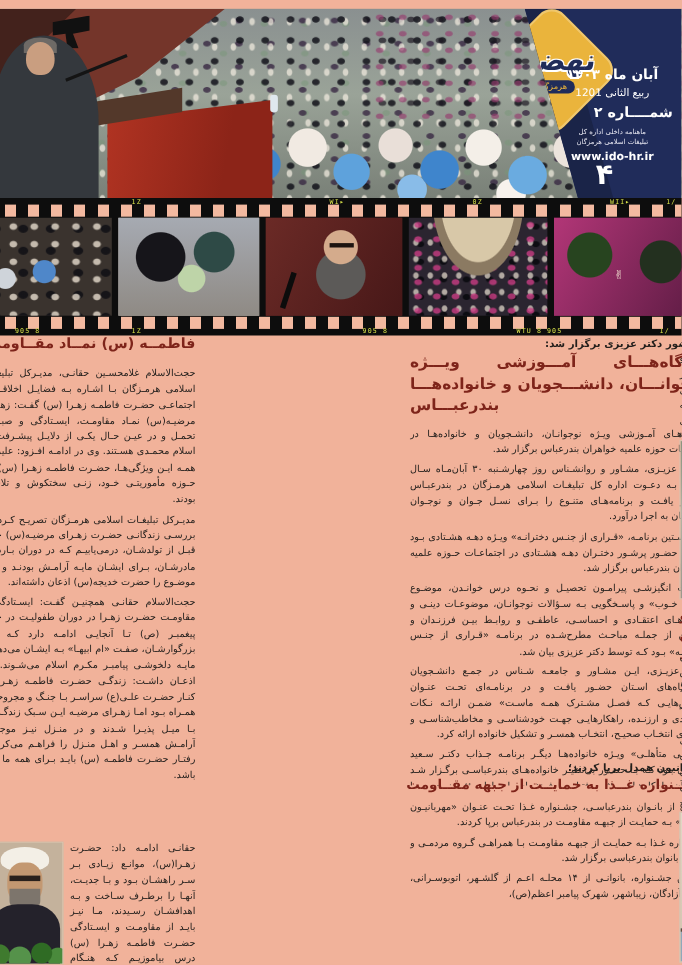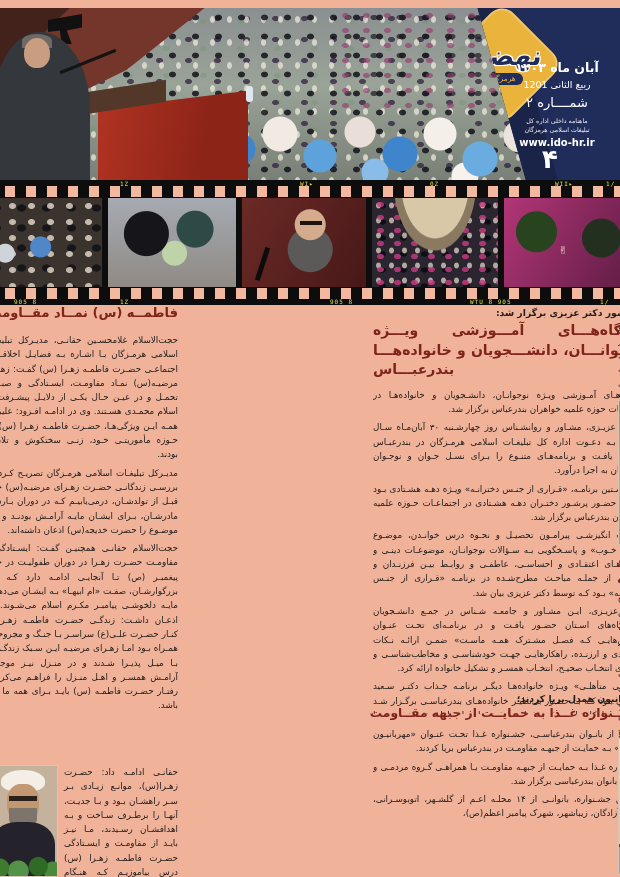--- a/index.html
+++ b/index.html
@@ -76,21 +76,21 @@
   .logo-seal { position:absolute; left:8px; top:6px; width:18px; height:18px; border-radius:50%;
     background:#eab43c; border:2px solid #202c5a; color:#202c5a; font-size:8px;
     display:flex; align-items:center; justify-content:center; }
   .logo-callig { font-size:26px; font-weight:bold; color:#202c5a; transform:skewX(-6deg);
     text-shadow:1px 1px 0 #fff, -1px -1px 0 #fff, 1px -1px 0 #fff, -1px 1px 0 #fff; line-height:1; }
   .logo-pill { margin-top:4px; background:#202c5a; color:#eab43c; font-size:7.5px;
     padding:1px 7px; border-radius:6px; line-height:1.3; }
   .banner-text { position:absolute; right:8px; top:52px; width:110px; text-align:center; color:#fff; }
   .bt-date1 { font-size:12.5px; font-weight:bold; letter-spacing:.5px; }
   .bt-date2 { font-size:9.5px; margin-top:4px; }
-  .bt-issue { font-size:13px; font-weight:normal; margin-top:5px; }
+  .bt-issue { font-size:13px; font-weight:bold; margin-top:5px;text-align:right; }
   .bt-pub { font-size:6.3px; line-height:1.45; margin-top:6px; color:#e8e8f2; }
   .bt-site { font-size:10px; font-weight:bold; margin-top:3px; direction:ltr; }
   .bt-pagenum { position:absolute; left:152px; top:136px; color:#fff; font-size:26px; font-weight:bold; }
 
   
   .filmstrip { position:absolute; left:0; top:180px; width:620px; height:125px; background:#0d0d0d; overflow:hidden; }
   .holes { position:absolute; left:0; right:0; height:11px;
     background-image:repeating-linear-gradient(90deg, #0d0d0d 0 5px, #f3b9a0 5px 15px, #0d0d0d 15px 21px); }
   .holes.top { top:6px; } .holes.bottom { top:108px; }
   .frame { position:absolute; top:18px; height:89px; overflow:hidden; }

